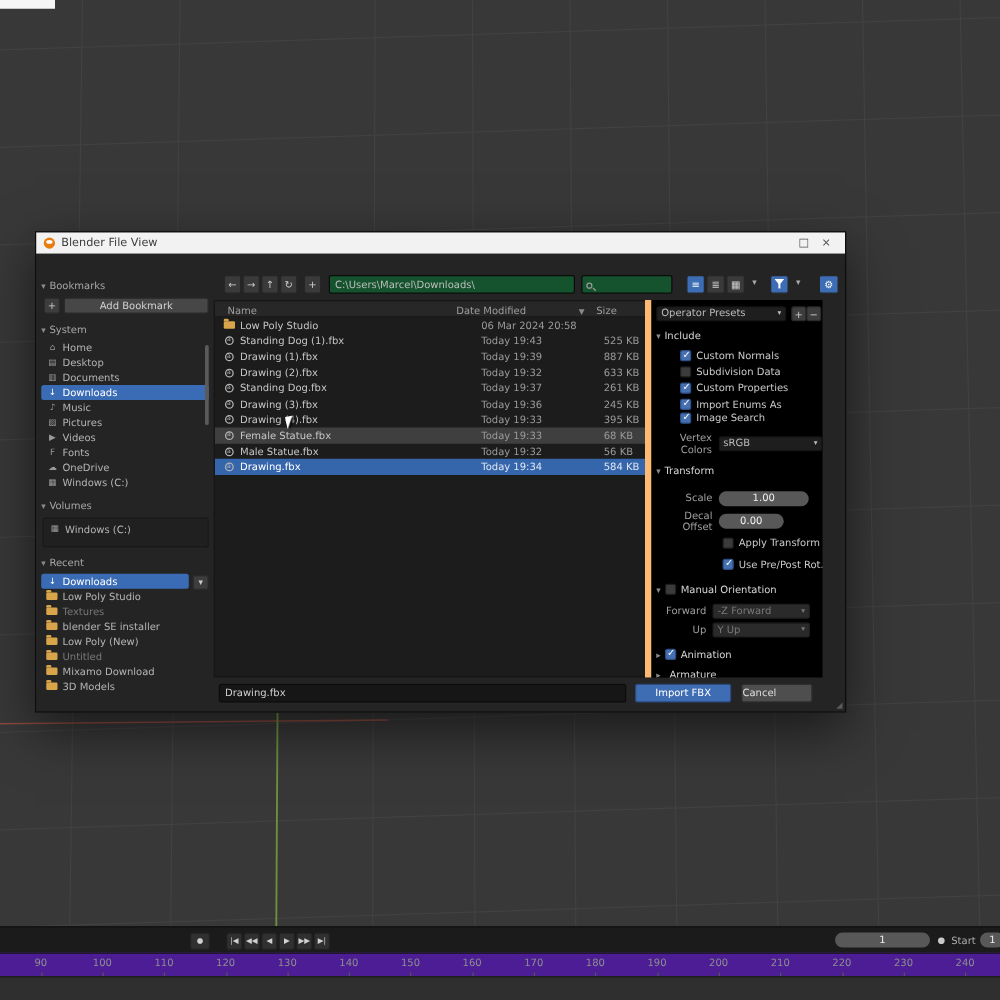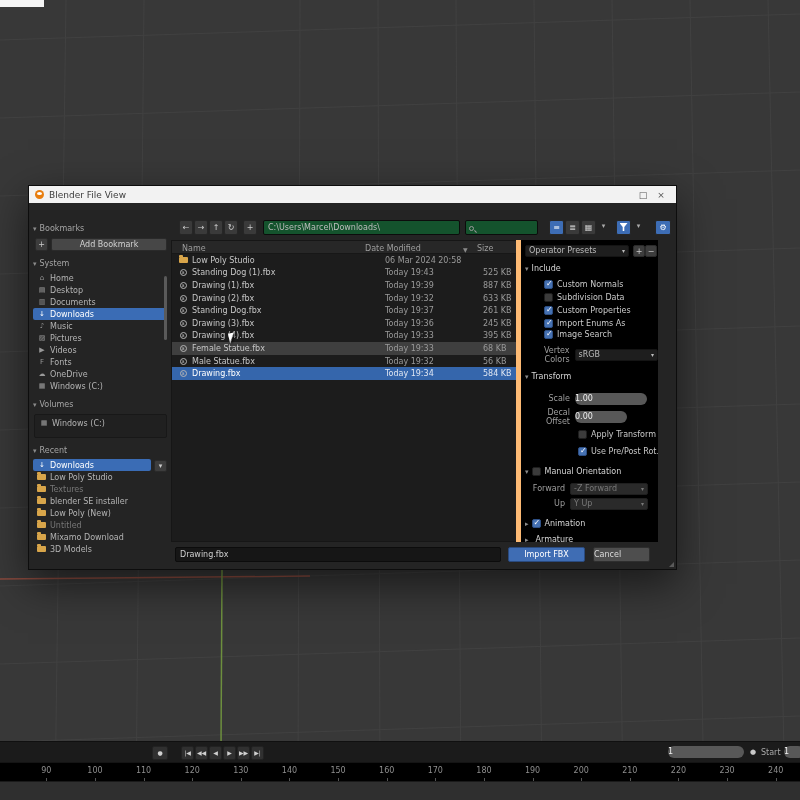--- a/index.html
+++ b/index.html
@@ -77,33 +77,33 @@
   .bottom-bar{position:absolute;left:142px;right:0;bottom:0;height:27px}
   .fname-input{position:absolute;left:4px;top:5px;width:326px;height:15px;background:#161616;border:1px solid #0c0c0c;border-radius:2px;color:#cfcfcf;font-size:8px;font-family:"DejaVu Sans",sans-serif;padding:0 4px}
   .import-btn{position:absolute;left:337px;top:5px;width:77px;height:15px;background:#3f6db4;border:1px solid #2a4a7e;border-radius:2px;color:#fff;text-align:center;line-height:13px}
   .cancel-btn{position:absolute;left:422px;top:5px;width:57px;height:15px;background:#4e4e4e;border:1px solid #2e2e2e;border-radius:2px;color:#ddd;text-align:left;line-height:13px}
   .resize-corner{position:absolute;right:2px;bottom:2px;width:0;height:0;border-left:5px solid transparent;border-bottom:5px solid #5a5a5a}
 
   
   .rpanel{position:absolute;left:487px;top:37px;width:142px;bottom:27px;background:#000000;border-left:5px solid #fdba74;overflow:hidden}
   .rrow{position:absolute;left:0;width:100%;height:13px;display:flex;align-items:center}
   .rlabel{text-align:right;color:#9f9f9f;padding-right:5px}
-  .numfield{background:#585858;border-radius:7px;height:12px;color:#efefef;line-height:12px}
+  .numfield{background:#585858;border-radius:7px;height:12px;color:#efefef;text-align:center;line-height:12px}
   .ddark{background:#1e1e1e;border:1px solid #141414;border-radius:2px;height:12px;color:#bbb;line-height:11px;padding:0 3px;display:flex;justify-content:space-between;align-items:center}
   .ddis{background:#2a2a2a;border:1px solid #1f1f1f;border-radius:2px;height:12px;color:#787878;line-height:11px;padding:0 3px;display:flex;justify-content:space-between;align-items:center}
   .checkbox{width:9px;height:9px;background:#3b3b3b;border:1px solid #1e1e1e;border-radius:2px;position:relative;flex:none}
   .checkbox.checked{background:#4571b2;border-color:#2d4f85}
   .checkbox.checked::after{content:"✓";position:absolute;left:1px;top:-2px;font-size:8px;color:#fff}
   .cb-label{margin-left:4px;color:#c9c9c9;white-space:nowrap}
   .phead{color:#d5d5d5}
 
   
   .tl-header{position:absolute;left:0;top:741px;width:800px;height:21px;background:#1b1b1b;border-top:1px solid #101010}
   .tl-btn{position:absolute;top:4px;height:14px;background:#303030;border:1px solid #222;border-radius:2px;color:#d0d0d0;font-size:6px;text-align:center;line-height:12px}
-  .tl-ruler{position:absolute;left:0;top:762px;width:800px;height:19px;background:#000000;border-top:1px solid #141414;display:flex;padding-left:22px}
+  .tl-ruler{position:absolute;left:0;top:762px;width:800px;height:19px;background:#4c1d95;border-top:1px solid #141414;display:flex;padding-left:8px}
   .tick-cell{width:49.3px;text-align:center;color:#8e8e8e;font-size:8px;line-height:16px;position:relative}
   .tick-cell::after{content:"";position:absolute;left:50%;bottom:0;width:1px;height:3px;background:#555}
   .tl-bottom{position:absolute;left:0;top:781px;width:800px;height:19px;background:#2f2f2f;border-top:1px solid #1a1a1a}
 
   
   .cursor{position:absolute;left:229px;top:333px;width:0;height:0;border-left:6px solid #fff;border-bottom:10px solid transparent;filter:drop-shadow(1px 1px 1px #000);transform:rotate(-12deg)}
 </style>
 </head>
 <body>
 

